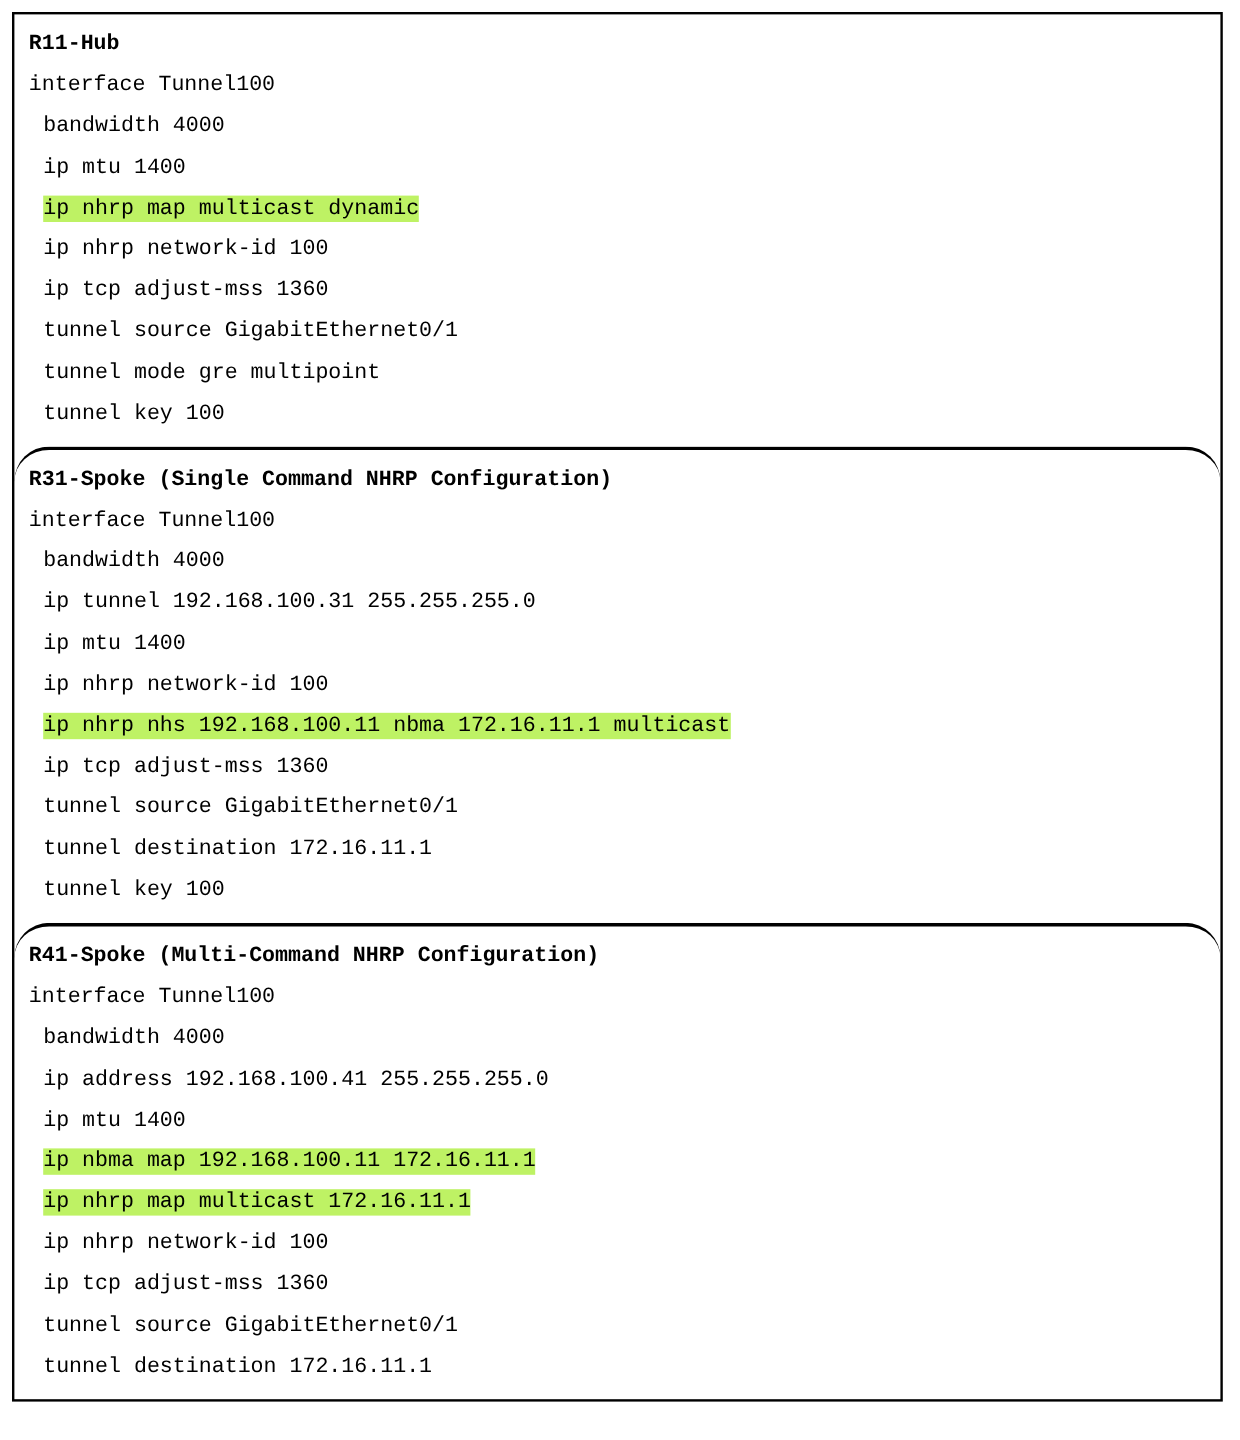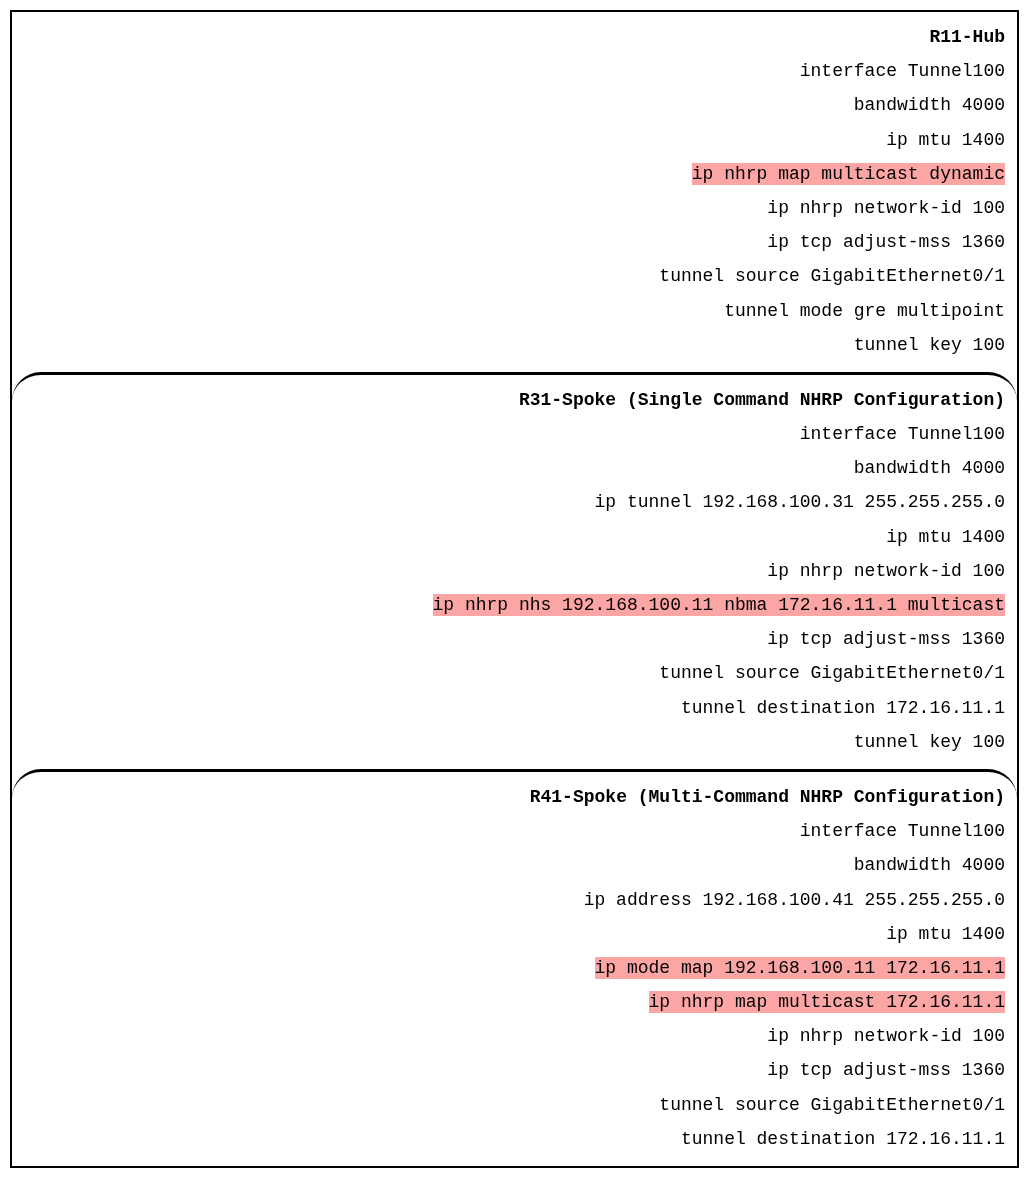--- a/index.html
+++ b/index.html
@@ -11,36 +11,35 @@
     line-height: 1.9;
     color: #000;
   }
   .outer {
     border: 2px solid #000;
     width: 1009px;
     box-sizing: border-box;
   }
   .block {
     padding: 8px 12px 10px 12px;
-    text-align: right;
   }
   .divider {
     border-top: 3px solid #000;
     border-radius: 29px;
   }
   .title {
     font-weight: bold;
   }
   .line {
     white-space: pre;
   }
   .indent1 { padding-left: 0px; }
   .indent2 { padding-left: 12px; }
   .hl {
-    background: #fca5a5;
+    background: #bef264;
     display: inline;
     padding: 1px 0;
   }
 </style>
 </head>
 <body>
 
 <div class="outer">
 
   <div class="block">
@@ -69,21 +68,21 @@
     <div class="line indent2"><span>tunnel destination 172.16.11.1</span></div>
     <div class="line indent2"><span>tunnel key 100</span></div>
   </div>
 
   <div class="block divider">
     <div class="title">R41-Spoke (Multi-Command NHRP Configuration)</div>
     <div class="line indent1"><span>interface Tunnel100</span></div>
     <div class="line indent2"><span>bandwidth 4000</span></div>
     <div class="line indent2"><span>ip address 192.168.100.41 255.255.255.0</span></div>
     <div class="line indent2"><span>ip mtu 1400</span></div>
-    <div class="line indent2"><span class="hl">ip mode map 192.168.100.11 172.16.11.1</span></div>
+    <div class="line indent2"><span class="hl">ip nbma map 192.168.100.11 172.16.11.1</span></div>
     <div class="line indent2"><span class="hl">ip nhrp map multicast 172.16.11.1</span></div>
     <div class="line indent2"><span>ip nhrp network-id 100</span></div>
     <div class="line indent2"><span>ip tcp adjust-mss 1360</span></div>
     <div class="line indent2"><span>tunnel source GigabitEthernet0/1</span></div>
     <div class="line indent2"><span>tunnel destination 172.16.11.1</span></div>
 
   </div>
 
 </div>
 

